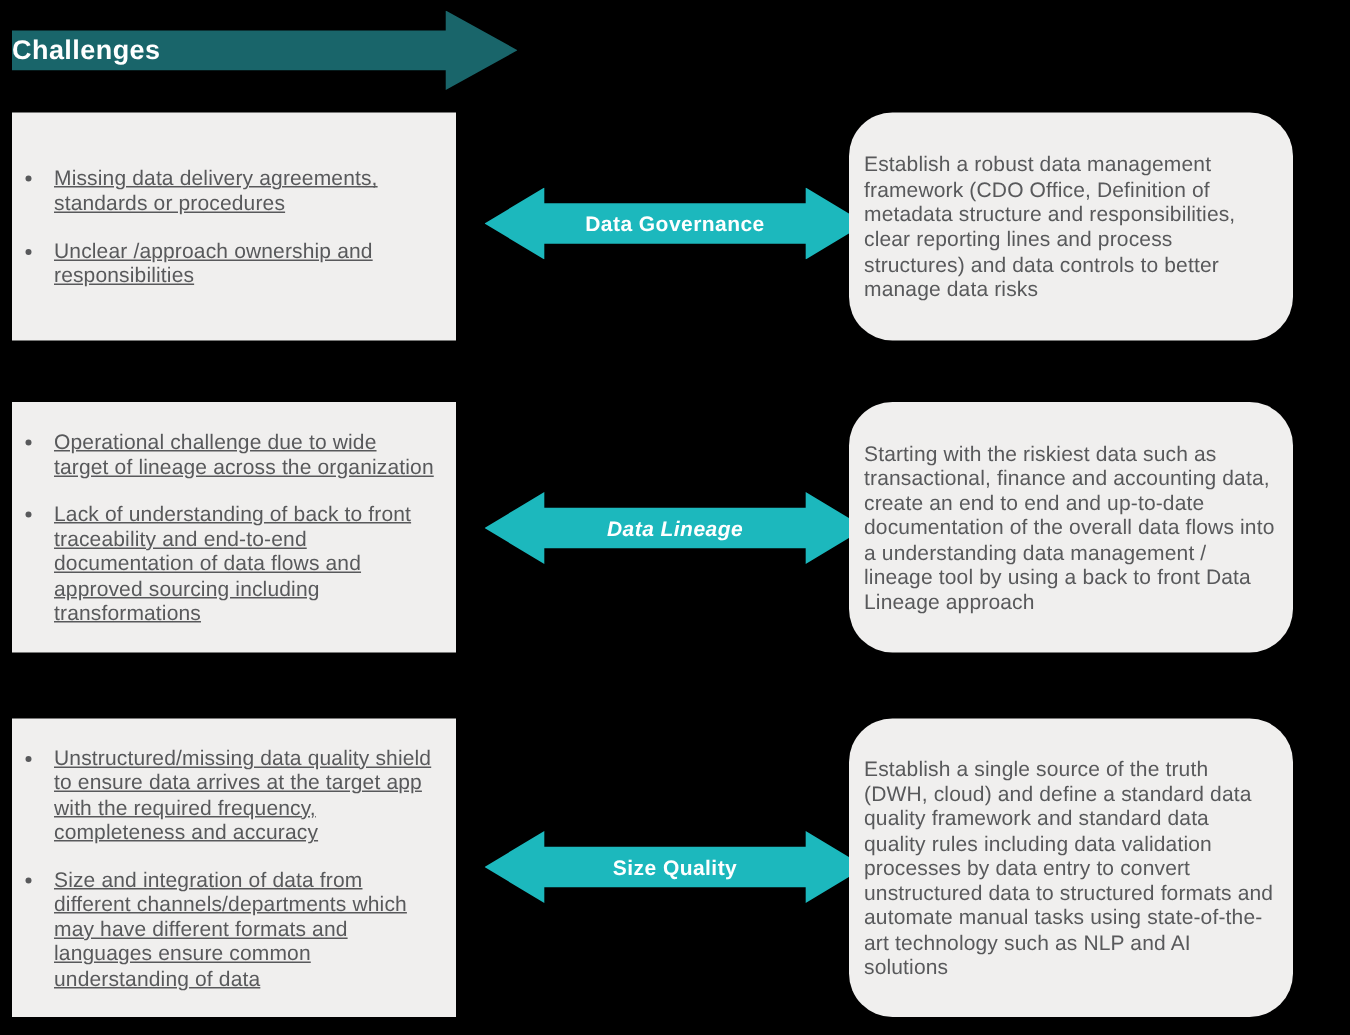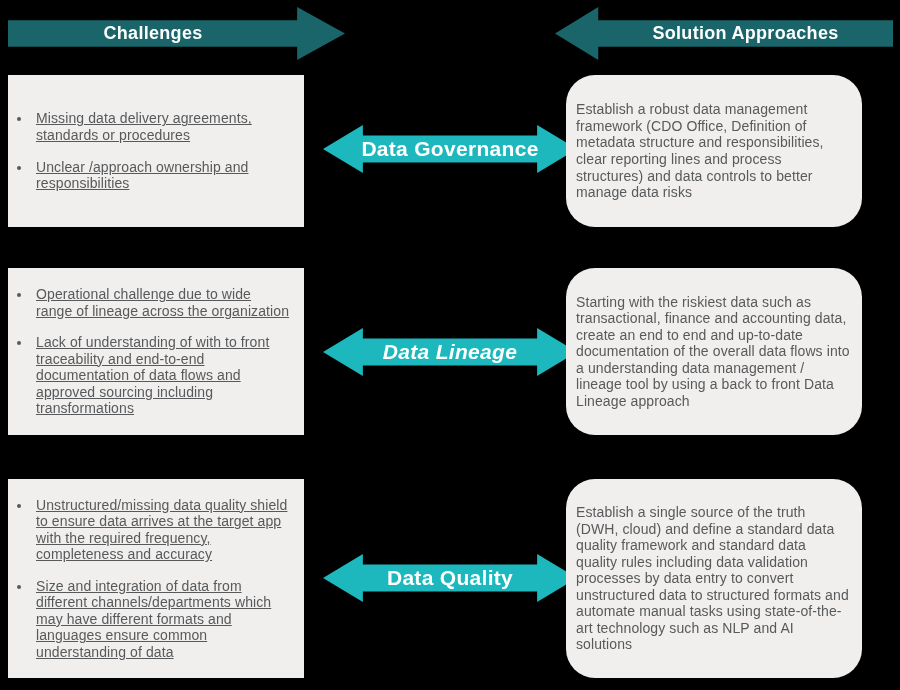--- a/index.html
+++ b/index.html
@@ -17,21 +17,20 @@
   }
 
   
   .hdr {
     position: absolute;
     top: 7px;
     height: 53px;
     background: var(--dark-teal, #19656A);
     display: flex;
     align-items: center;
-    justify-content: center;
     color: #ffffff;
     font-weight: bold;
     font-size: 18px;
     letter-spacing: 0.3px;
     box-sizing: border-box;
   }
   .hdr-left {
     left: 8px;
     width: 337px;
     clip-path: polygon(0 25%, 85.8% 25%, 85.8% 0, 100% 50%, 85.8% 100%, 85.8% 75%, 0 75%);
@@ -83,71 +82,68 @@
     left: 323px;
     width: 254px;
     height: 48px;
     background: var(--bright-teal, #1CB8BD);
     clip-path: polygon(0 50%, 15.7% 0, 15.7% 22%, 84.3% 22%, 84.3% 0, 100% 50%, 84.3% 100%, 84.3% 78%, 15.7% 78%, 15.7% 100%);
     display: flex;
     align-items: center;
     justify-content: center;
     color: #ffffff;
     font-weight: bold;
-    font-size: 21px;
+    font-size: 14px;
     letter-spacing: 0.3px;
   }
   .a1 { top: 125px; }
   .a2 { top: 328px; font-style: italic; }
   .a3 { top: 554px; }
 </style>
 </head>
 <body>
 
 <div class="canvas">
 
   <div class="hdr hdr-left">
     <span>Challenges</span>
-  </div>
-  <div class="hdr hdr-right">
-    <span>Solution Approaches</span>
   </div>
 
   <div class="box left-box r1">
     <ul>
       <li>Missing data delivery agreements, standards or procedures</li>
       <li>Unclear /approach ownership and responsibilities</li>
     </ul>
   </div>
   <div class="mid-arrow a1">
     <span>Data Governance</span>
   </div>
   <div class="box right-box r1">
     <p>Establish a robust data management framework (CDO Office, Definition of metadata structure and responsibilities, clear reporting lines and process structures) and data controls to better manage data risks</p>
   </div>
 
   <div class="box left-box r2">
     <ul>
-      <li>Operational challenge due to wide range of lineage across the organization</li>
-      <li>Lack of understanding of with to front traceability and end-to-end documentation of data flows and approved sourcing including transformations</li>
+      <li>Operational challenge due to wide target of lineage across the organization</li>
+      <li>Lack of understanding of back to front traceability and end-to-end documentation of data flows and approved sourcing including transformations</li>
     </ul>
   </div>
   <div class="mid-arrow a2">
     <span>Data Lineage</span>
   </div>
   <div class="box right-box r2">
     <p>Starting with the riskiest data such as transactional, finance and accounting data, create an end to end and up-to-date documentation of the overall data flows into a understanding data management / lineage tool by using a back to front Data Lineage approach</p>
   </div>
 
   <div class="box left-box r3">
     <ul>
       <li>Unstructured/missing data quality shield to ensure data arrives at the target app with the required frequency, completeness and accuracy</li>
       <li>Size and integration of data from different channels/departments which may have different formats and languages ensure common understanding of data</li>
     </ul>
   </div>
   <div class="mid-arrow a3">
-    <span>Data Quality</span>
+    <span>Size Quality</span>
   </div>
   <div class="box right-box r3">
     <p>Establish a single source of the truth (DWH, cloud) and define a standard data quality framework and standard data quality rules including data validation processes by data entry to convert unstructured data to structured formats and automate manual tasks using state-of-the-art technology such as NLP and AI solutions</p>
   </div>
 
 </div>
 
 </body></html>

